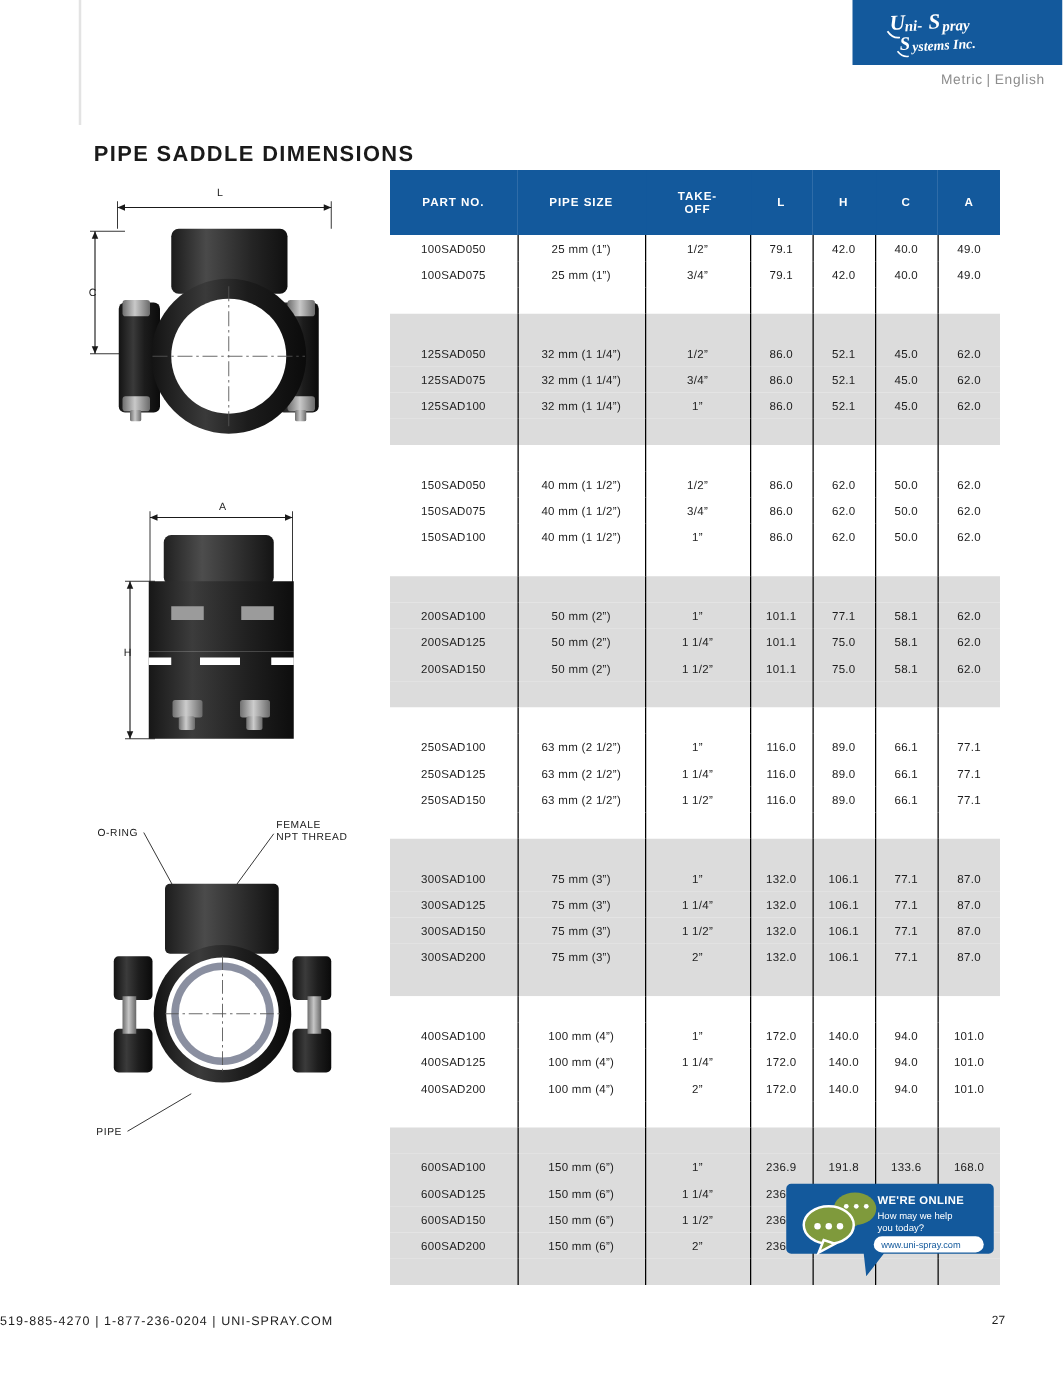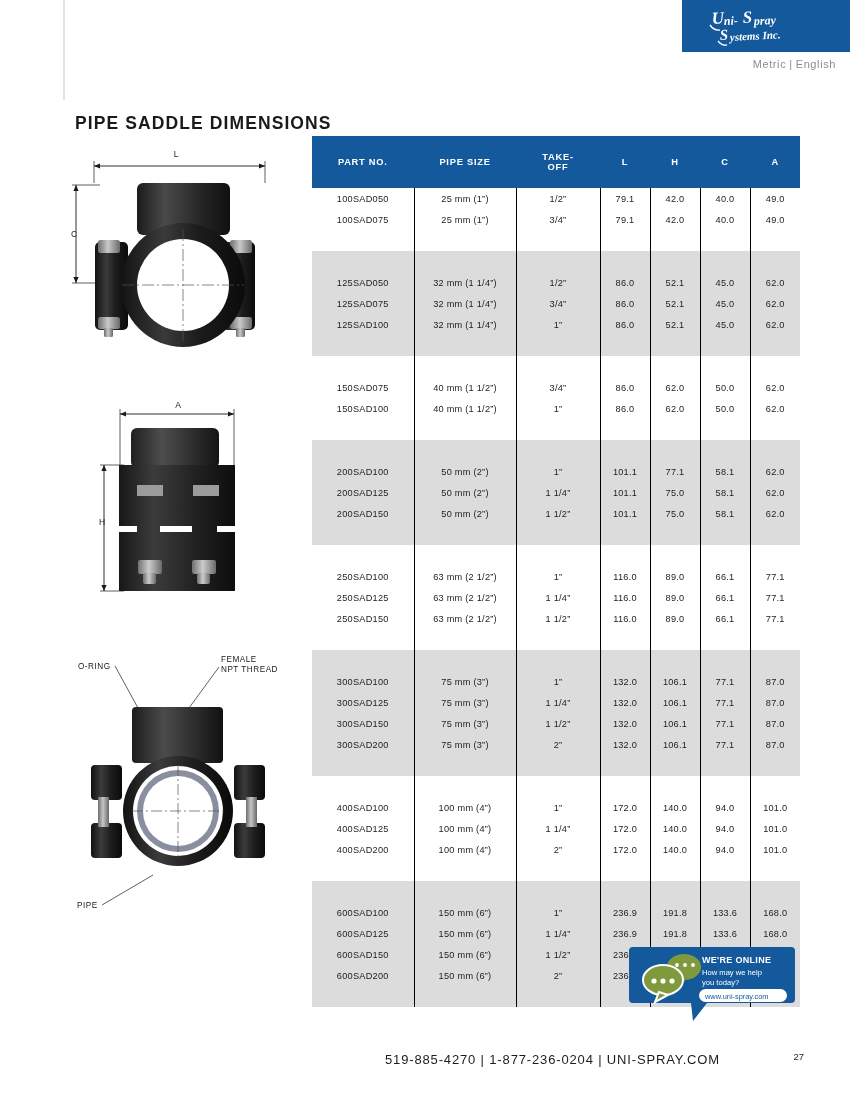--- a/index.html
+++ b/index.html
@@ -71,22 +71,22 @@
   .col-h { width: 50px; }
   .col-c { width: 50px; }
   .col-a { width: 50px; }
 
   
   #chat-widget { position:absolute; left: 622px; top: 941px; width: 180px; height: 82px; }
   #chat-widget svg { display:block; width:100%; height:100%; }
 
   
   .footer-contact {
-    position:absolute; left:0; top:1052px; width:720px; text-align:right;
-    font-size: 13px; letter-spacing: .85px; color:#1d1d1d;
+    position:absolute; left:0; top:1052px; width:720px; text-align:left;
+    font-size: 10px; letter-spacing: .85px; color:#1d1d1d;
   }
   .footer-page {
     position:absolute; right: 46px; top: 1051px;
     font-size: 9.5px; color:#1d1d1d;
   }
 </style>
 </head>
 <body>
 
 <div id="page">
@@ -375,20 +375,29 @@
         <tr class="spacer band-white">
           <td>&nbsp;</td>
           <td>&nbsp;</td>
           <td>&nbsp;</td>
           <td>&nbsp;</td>
           <td>&nbsp;</td>
           <td>&nbsp;</td>
           <td>&nbsp;</td>
         </tr>
         <tr class="band-white">
+          <td>150SAD050</td>
+          <td>40 mm (1 1/2”)</td>
+          <td>1/2”</td>
+          <td>86.0</td>
+          <td>62.0</td>
+          <td>50.0</td>
+          <td>62.0</td>
+        </tr>
+        <tr class="band-white">
           <td>150SAD075</td>
           <td>40 mm (1 1/2”)</td>
           <td>3/4”</td>
           <td>86.0</td>
           <td>62.0</td>
           <td>50.0</td>
           <td>62.0</td>
         </tr>
         <tr class="band-white">
           <td>150SAD100</td>

